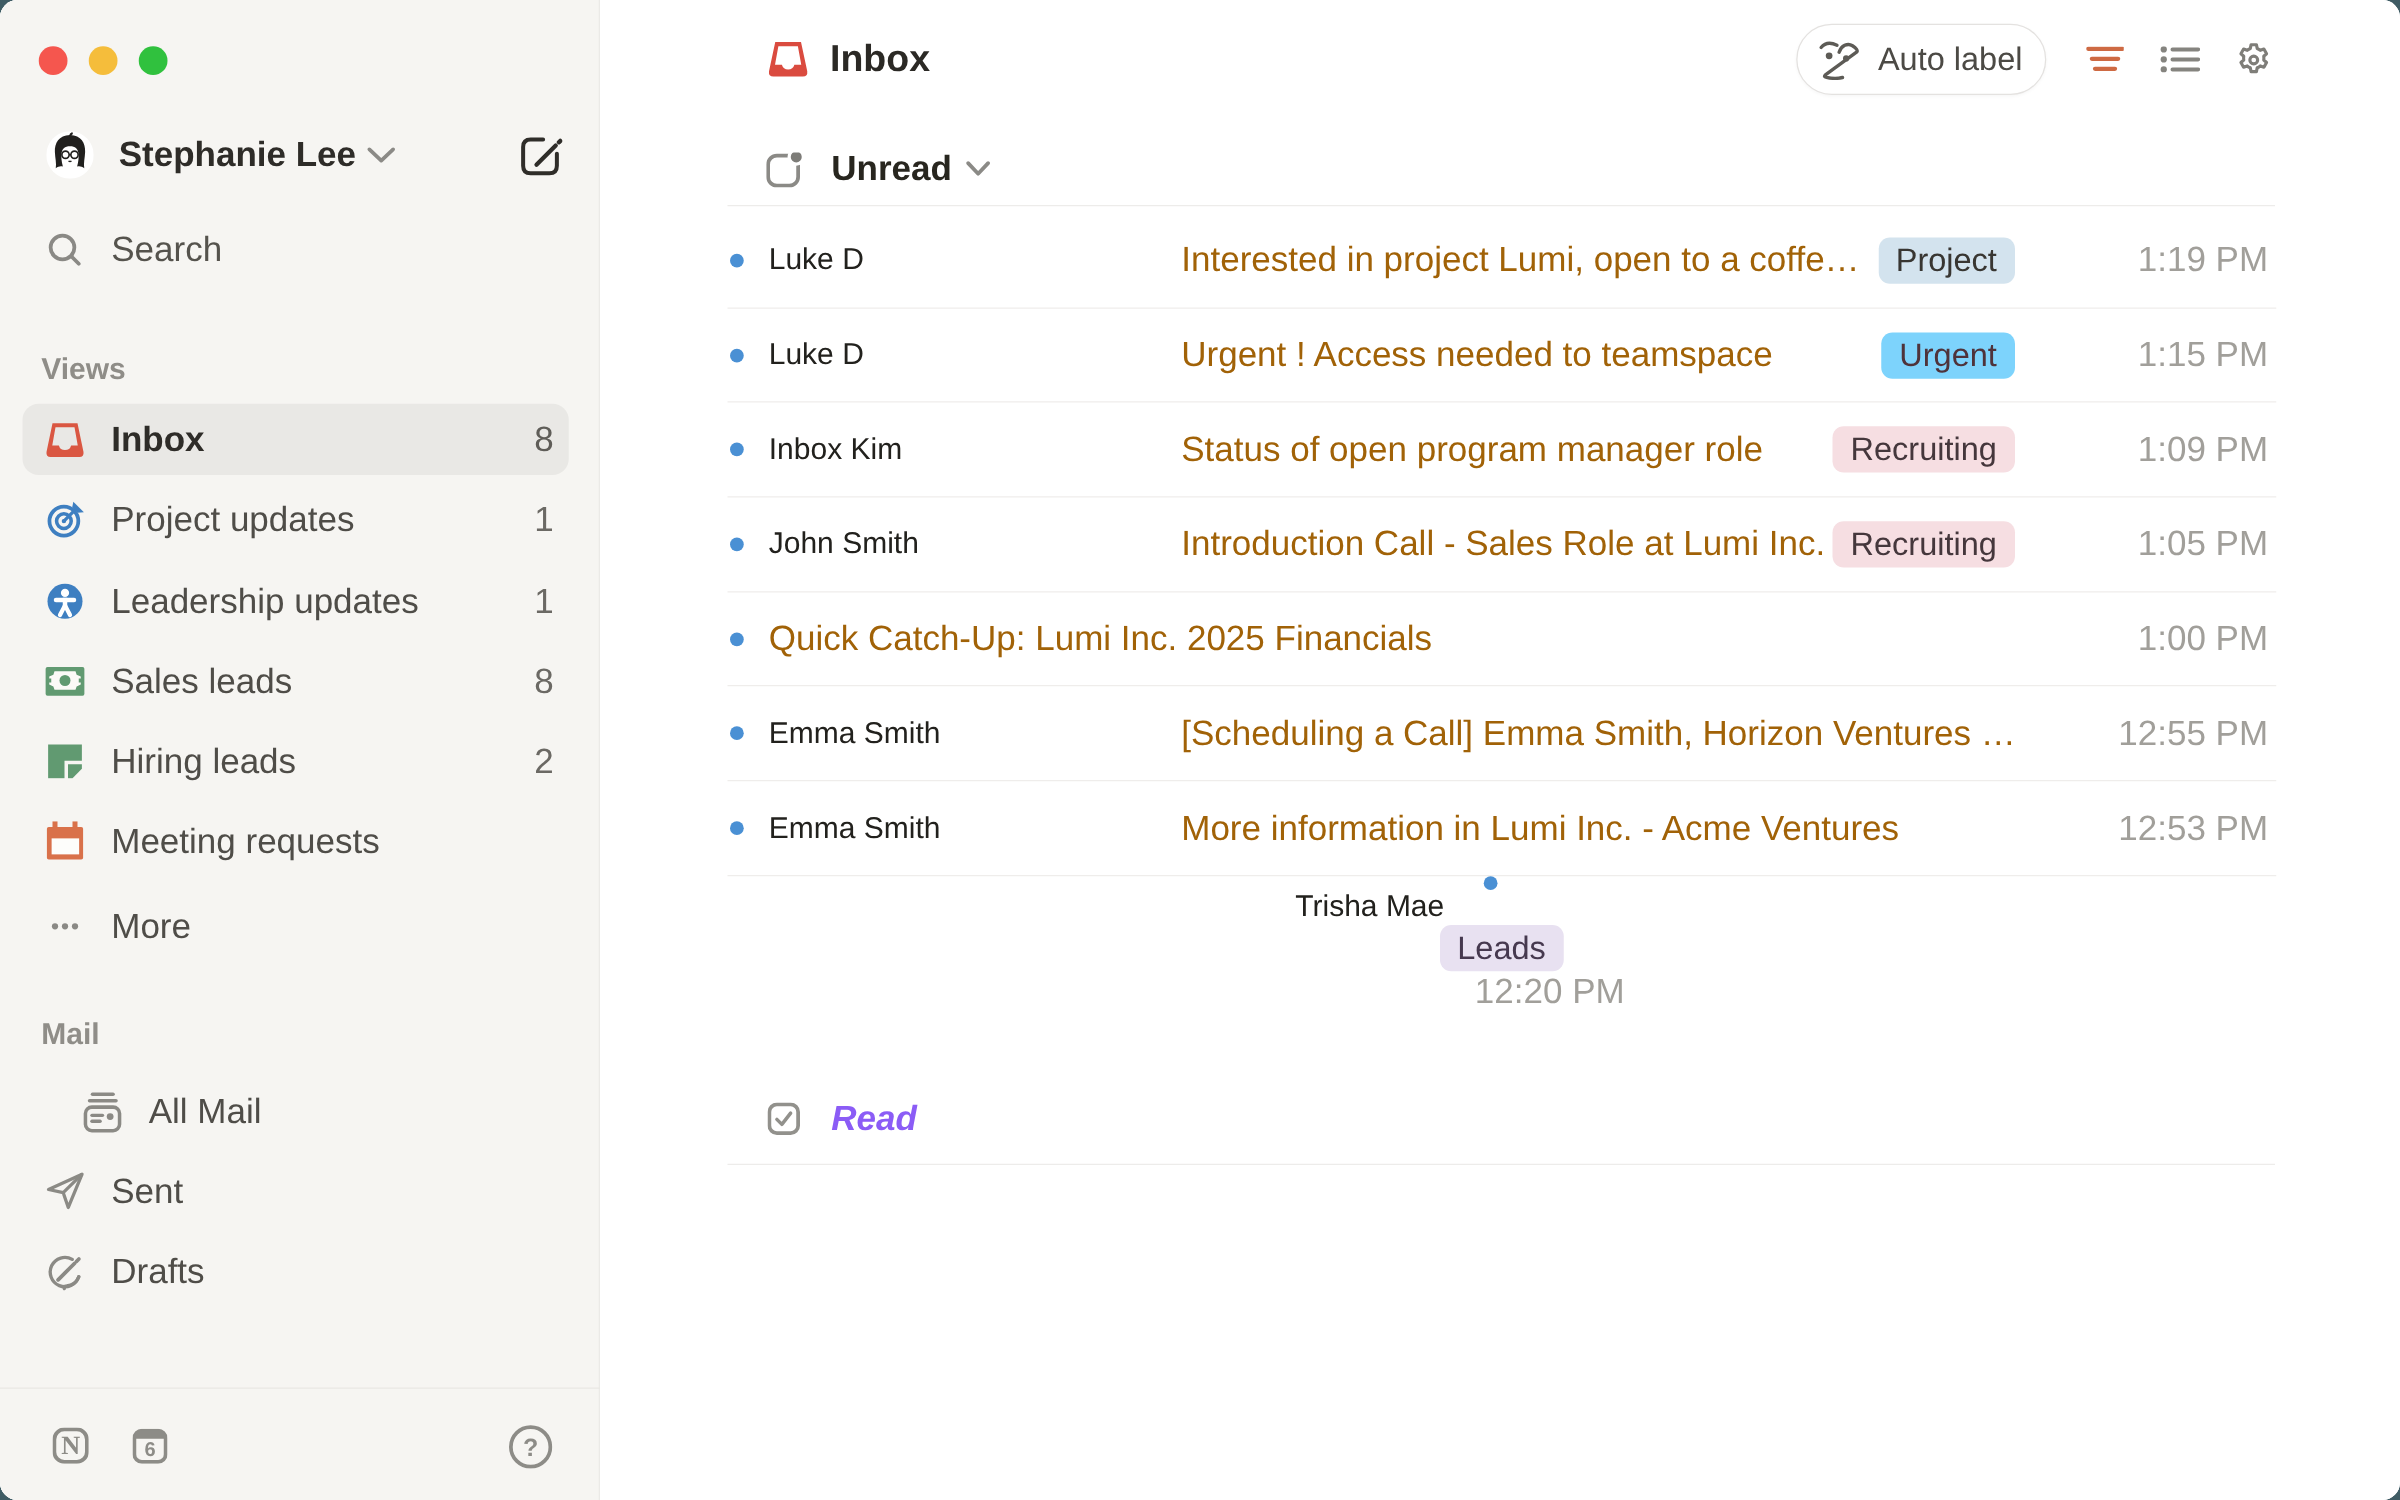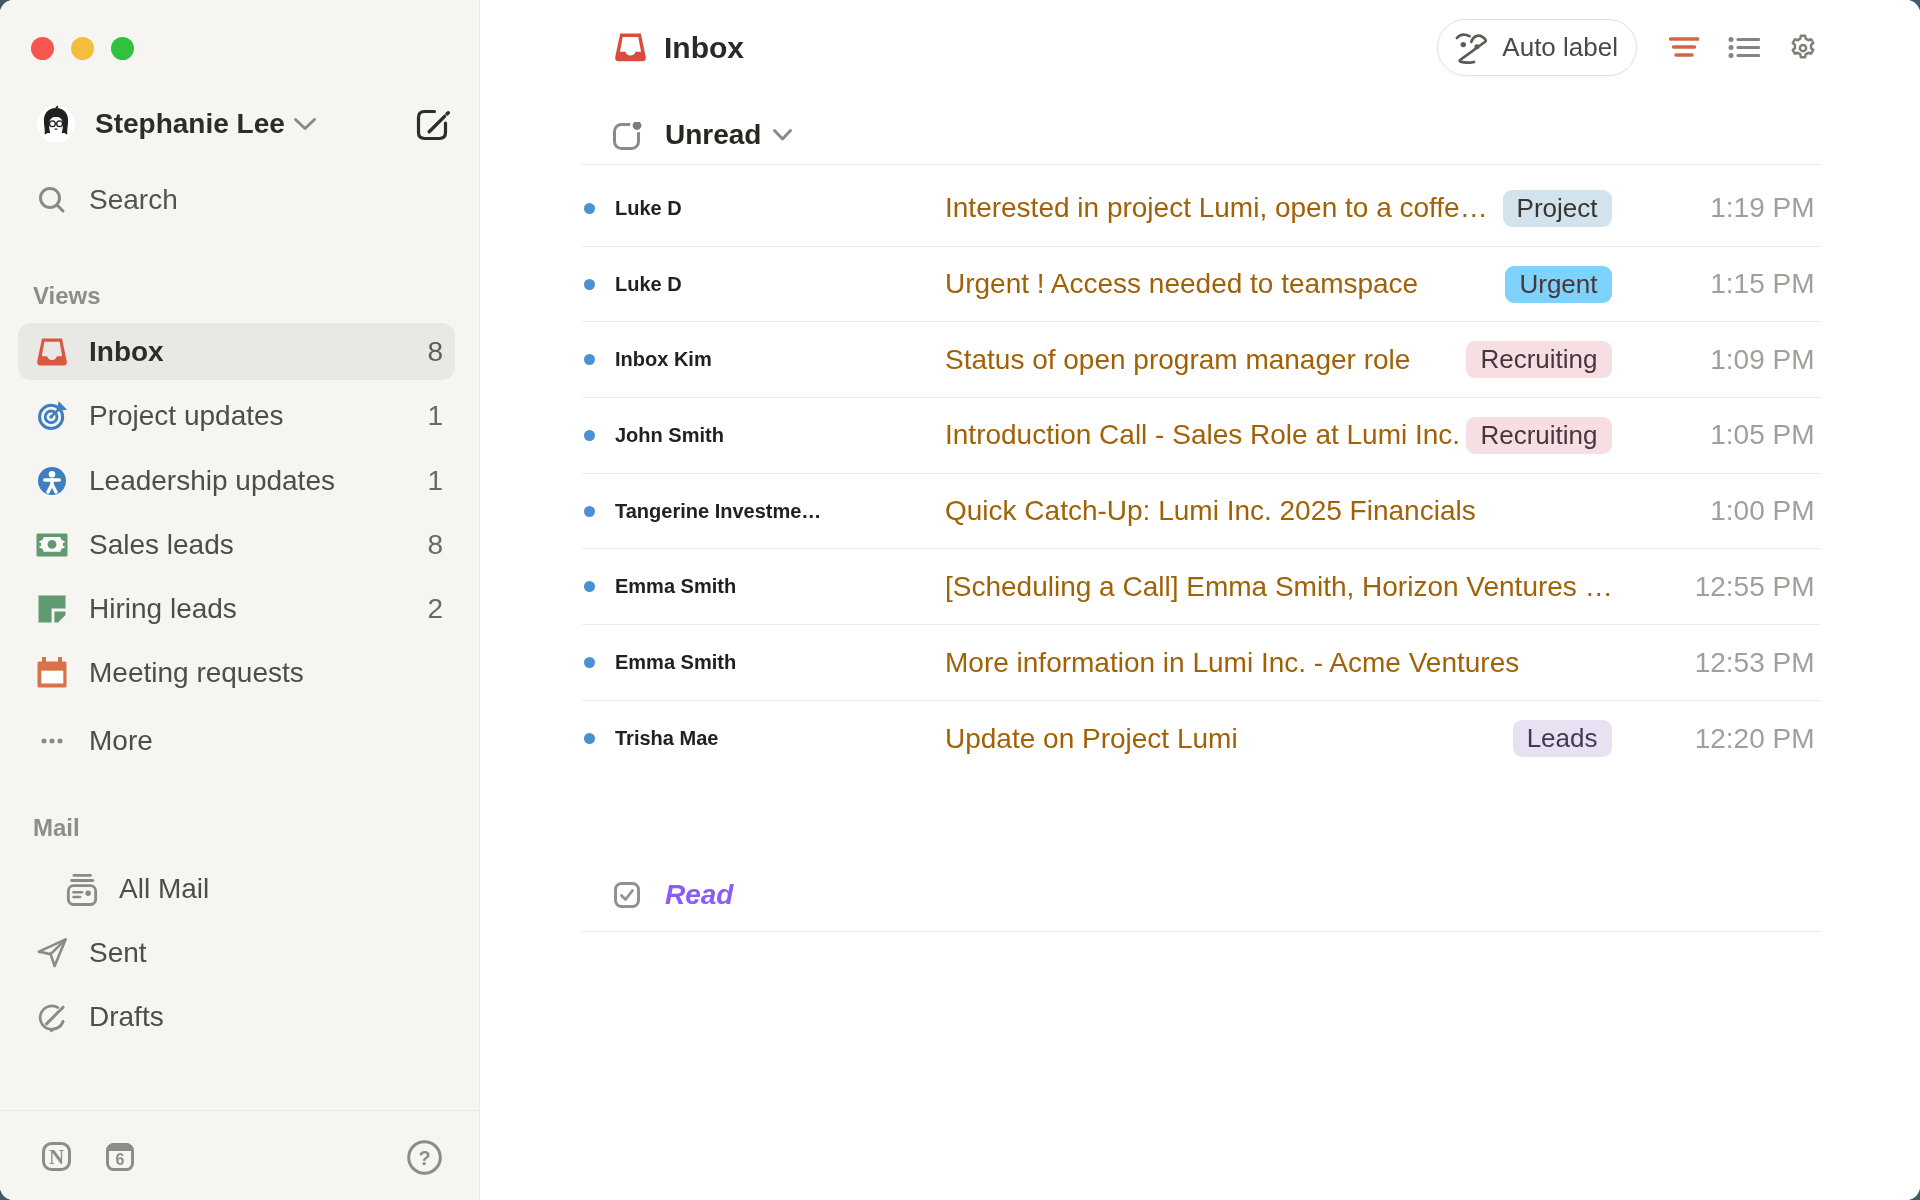--- a/index.html
+++ b/index.html
@@ -12,21 +12,21 @@
   .srow { position:absolute; left:0; width:480px; height:64px; }
   .srow .ic { position:absolute; left:36px; top:50%; transform:translateY(-50%); width:32px; height:34px; display:flex; align-items:center; justify-content:center; }
   .srow .lbl { position:absolute; left:89px; top:50%; transform:translateY(-50%); font-size:28px; color:#4f4d48; white-space:nowrap; }
   .seclbl { position:absolute; left:33px; font-size:24px; font-weight:bold; color:#8f8d88; }
   
   #main { position:absolute; left:0; top:0; right:0; bottom:0; background:#fff; }
   #side { z-index:5; }
   .hline { position:absolute; left:582px; width:1238px; height:1px; background:#edecea; }
   .row { position:absolute; left:582px; width:1238.5px; height:75.7px; display:flex; align-items:center; }
   .row .dot { width:11px; height:11px; border-radius:50%; background:#4a90d4; margin-left:2px; margin-right:20px; flex:none; }
-  .row .sender { width:330px; flex:none; font-size:20px; font-weight:bold; color:#22211d; white-space:nowrap; overflow:hidden; }
+  .row .sender { width:330px; flex:none; font-size:24px; font-weight:normal; color:#22211d; white-space:nowrap; overflow:hidden; }
   .row .subj { flex:1; font-size:28px; color:#a16207; white-space:nowrap; overflow:hidden; padding-right:20px; }
   .row .chip { flex:none; height:37px; border-radius:9px; padding:0 14px; display:flex; align-items:center; font-size:26px; }
   .row .time { flex:none; width:209px; text-align:right; padding-right:6px; font-size:28px; color:#a19f9a; white-space:nowrap; }
   .sep { border-bottom:1px solid #efedeb; }
 </style>
 </head>
 <body>
 <div id="win">
   <div id="side">
     <div class="tl" style="left:30.5px; background:#f5564e;"></div>
@@ -274,37 +274,36 @@
     </div>
     <div class="row sep" style="top:398.1px;">
       <div class="dot"></div>
         <div class="sender">John Smith</div>
       <div class="subj">Introduction Call - Sales Role at Lumi Inc.</div>
       <div class="chip" style="background:#f6dee2; color:#45373c;">Recruiting</div>
       <div class="time">1:05 PM</div>
     </div>
     <div class="row sep" style="top:473.8px;">
       <div class="dot"></div>
-        <div class="sender">Tangerine Investme…</div>
       <div class="subj">Quick Catch-Up: Lumi Inc. 2025 Financials</div>
       <div class="time">1:00 PM</div>
     </div>
     <div class="row sep" style="top:549.5px;">
       <div class="dot"></div>
         <div class="sender">Emma Smith</div>
       <div class="subj">[Scheduling a Call] Emma Smith, Horizon Ventures …</div>
       <div class="time">12:55 PM</div>
     </div>
     <div class="row sep" style="top:625.2px;">
       <div class="dot"></div>
         <div class="sender">Emma Smith</div>
       <div class="subj">More information in Lumi Inc. - Acme Ventures</div>
       <div class="time">12:53 PM</div>
     </div>
-    <div class="row" style="top:700.9px;">
+    <div class="row" style="top:700.9px;flex-direction:column;">
       <div class="dot"></div>
         <div class="sender">Trisha Mae</div>
       <div class="subj">Update on Project Lumi</div>
       <div class="chip" style="background:#e8e1f1; color:#46394f;">Leads</div>
       <div class="time">12:20 PM</div>
     </div>
 
     <svg class="abs" style="left:614px; top:882px;" width="26" height="26" viewBox="0 0 26 26">
       <rect x="1.5" y="1.5" width="23" height="23" rx="6" fill="none" stroke="#92918c" stroke-width="3"></rect>
       <path d="M7.5 13.5 L11.5 17.5 L18.5 8.5" fill="none" stroke="#92918c" stroke-width="2.8" stroke-linecap="round" stroke-linejoin="round"></path>

